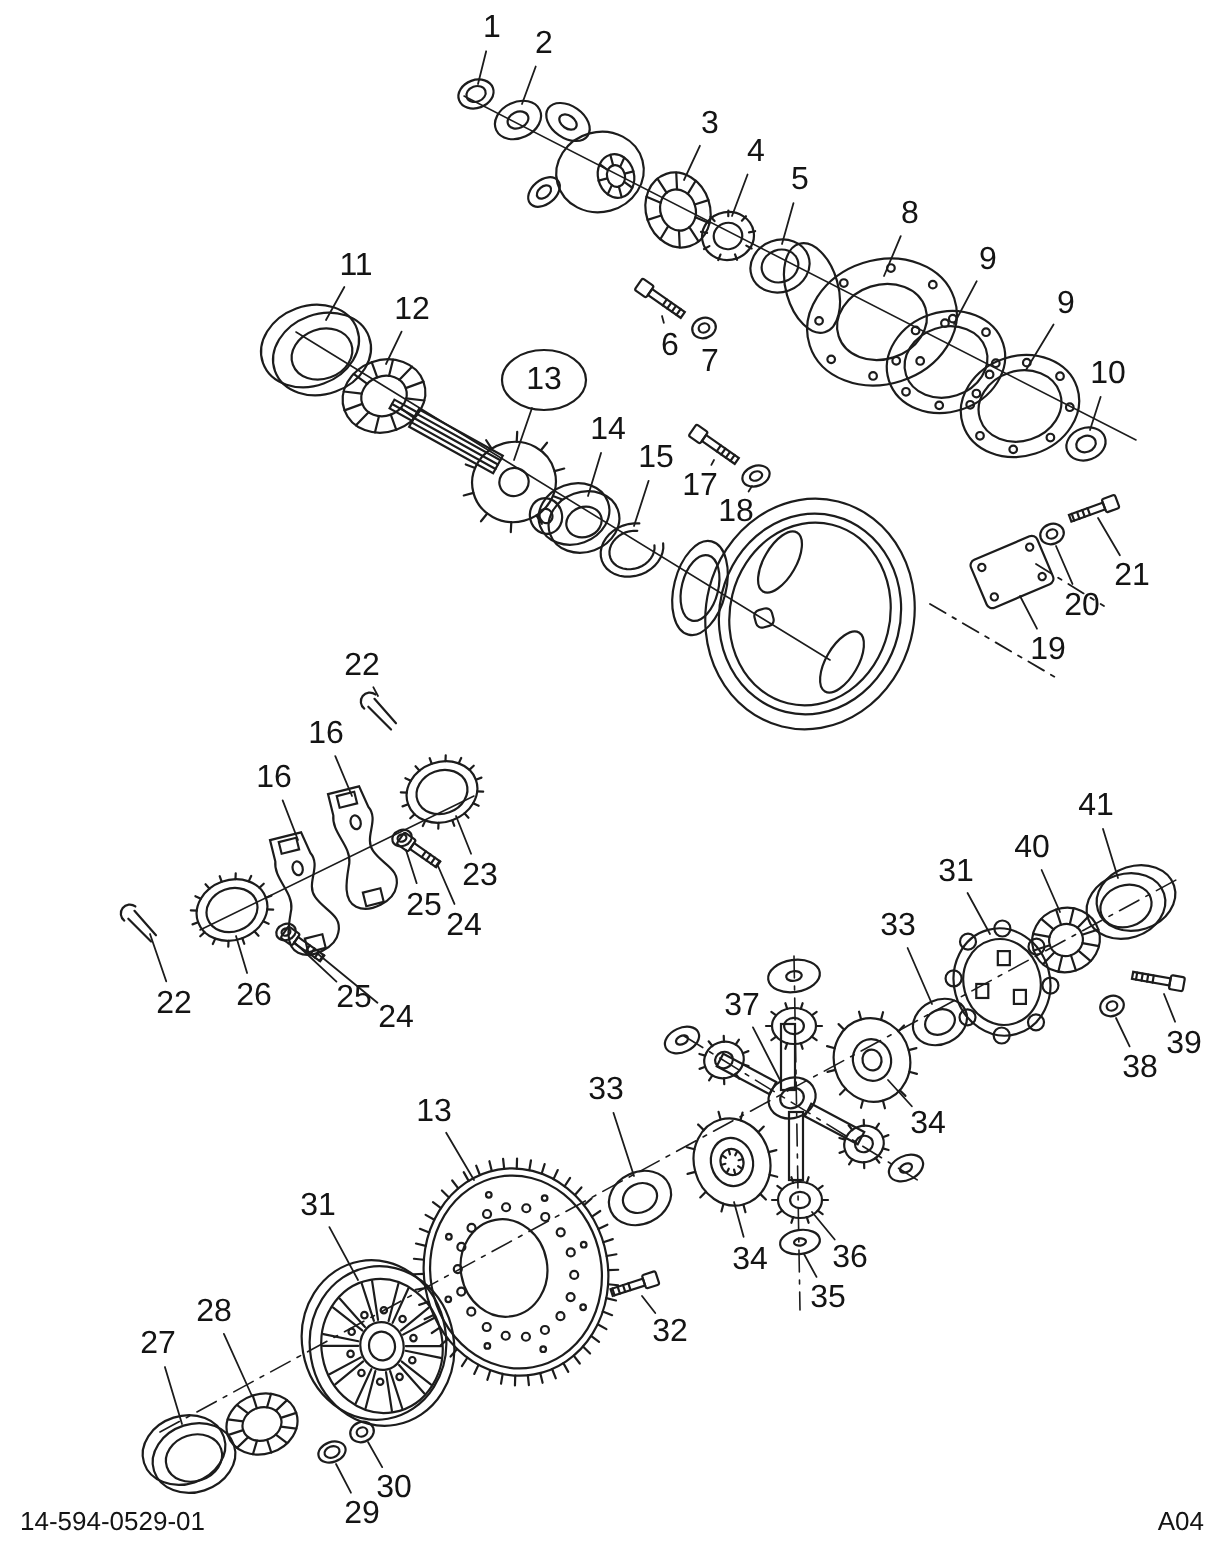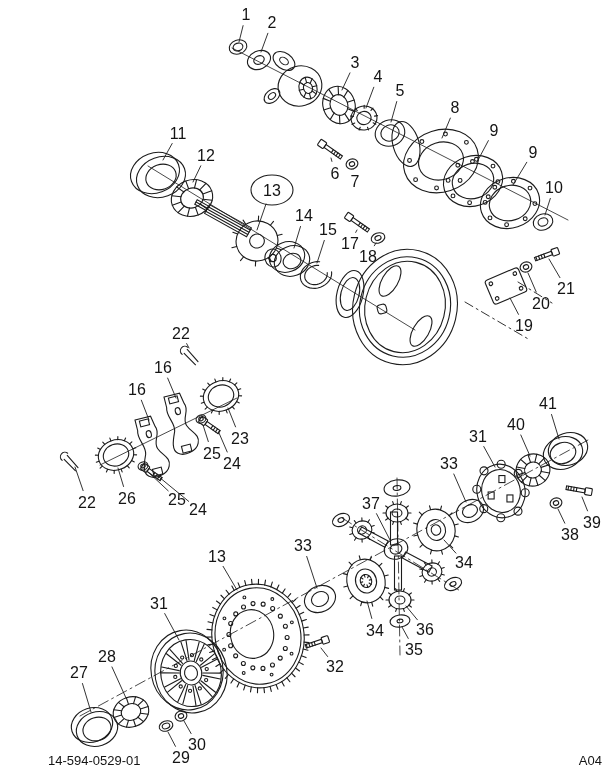--- a/index.html
+++ b/index.html
@@ -8,21 +8,21 @@
   svg{display:block;}
   svg ellipse,svg circle,svg rect,svg path,svg line,svg polyline{
     stroke:#1c1c1c;stroke-width:1.1;fill:none;stroke-linecap:round;}
   svg text{stroke:none;fill:#141414;font-family:"Liberation Sans",sans-serif;}
   .callout-text{font-size:16px;}
   .leader{stroke-width:0.9;}
   .dashed{fill:none;stroke-width:0.9;stroke-dasharray:9 4 2 4;}
   .axis-solid{stroke-width:0.8;}
   .axis-dashdot{stroke-width:0.8;stroke-dasharray:11 4 2 4;}
   .footer-text{position:absolute;top:753px;font-size:13px;color:#141414;}
-  .footer-left{left:10px;margin-left:38px;}
+  .footer-left{left:10px;}
   .footer-right{right:8px;text-align:center;}
 </style>
 </head>
 <body>
 
 <div class="page">
   <svg id="diagram" width="610" height="777" viewBox="0 0 610 777">
       <g>
         <polygon points="105,153 197,104 515,280 352,407" class="dashed"></polygon>
         <polygon points="185,315 352,372 225,500 60,396" class="dashed"></polygon>

